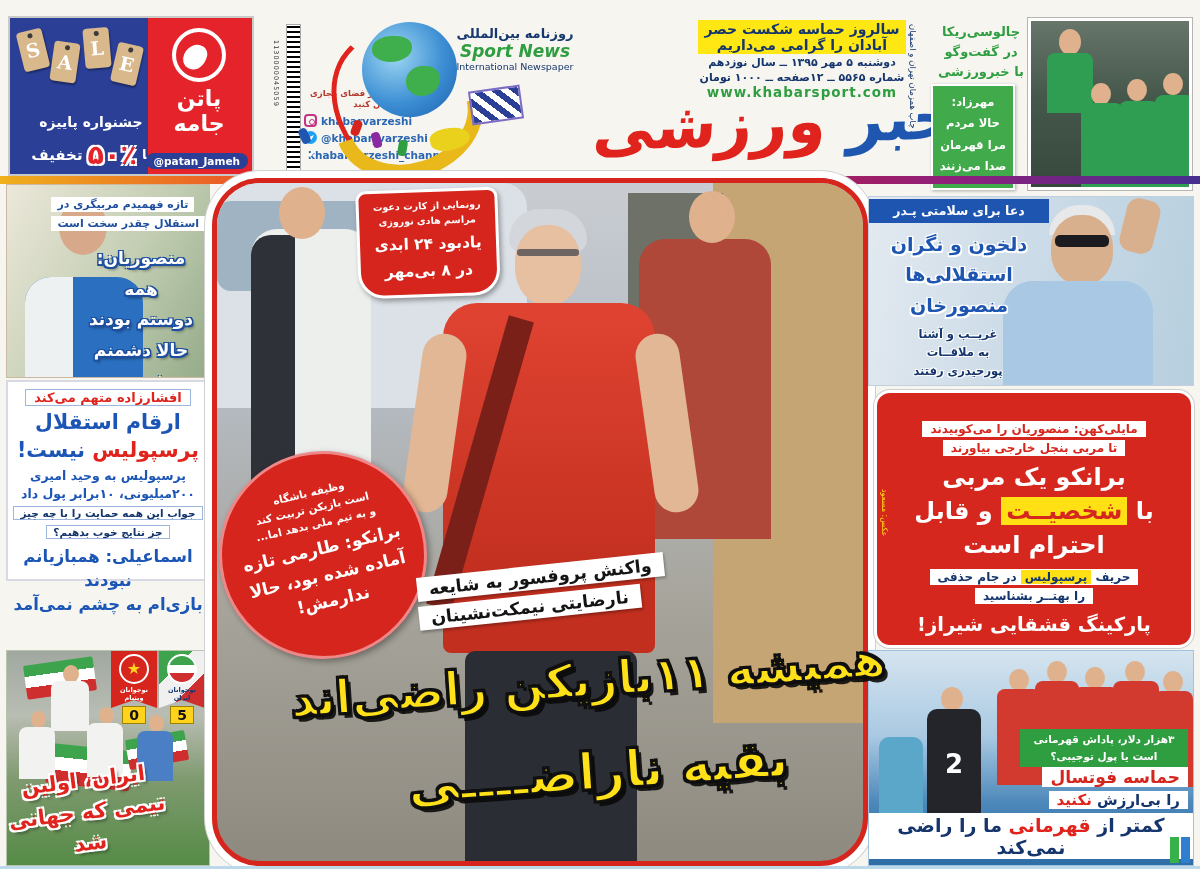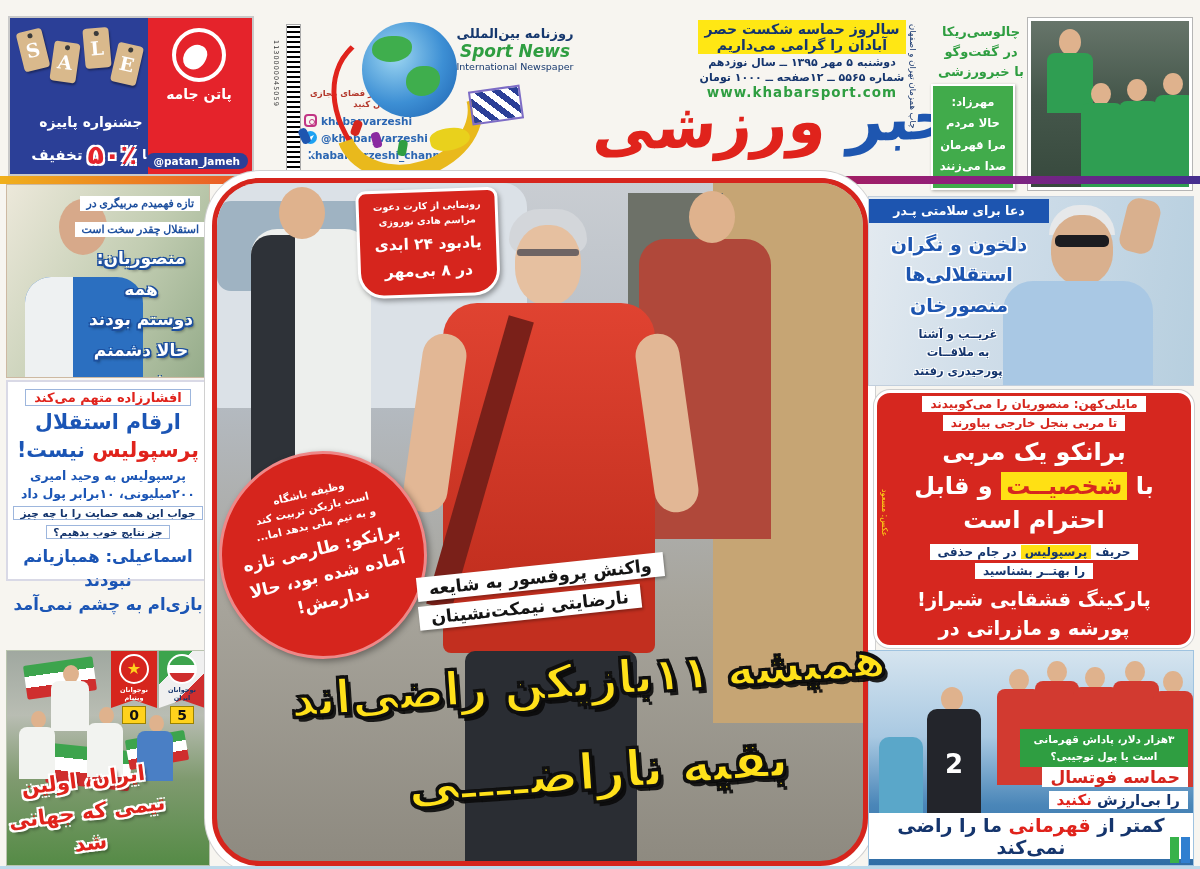--- a/index.html
+++ b/index.html
@@ -15,21 +15,21 @@
   .ad { left:8px; top:16px; width:246px; height:160px; border:2px solid #c9c9c9; background:#2b3f97; overflow:hidden; }
   .ad-red { position:absolute; right:0; top:0; width:104px; height:100%; background:#e5232b; }
   .sale-tag { position:absolute; width:26px; height:40px; background:#d9b98c; border-radius:4px;
               color:#fff; font-weight:bold; font-size:19px; text-align:center; line-height:40px;
               font-family:"DejaVu Serif","Liberation Serif",serif; box-shadow:1px 2px 2px rgba(0,0,0,.35); }
   .sale-tag::before { content:""; position:absolute; top:3px; left:50%; width:5px; height:5px; margin-left:-2px;
                       background:#3b3b3b; border-radius:50%; }
   .patan-circle { position:absolute; right:26px; top:10px; width:54px; height:54px; border:4px solid #fff; border-radius:50%; }
   .patan-mark { position:absolute; right:16px; top:12px; width:22px; height:26px; background:#fff;
                 border-radius:60% 40% 55% 45%; transform:rotate(25deg); }
-  .ad-brand { position:absolute; right:2px; top:68px; width:102px; color:#fff; font-weight:bold; font-size:14px; text-align:center; }
+  .ad-brand { position:absolute; right:2px; top:68px; width:102px; color:#fff; font-weight:bold; font-size:22px; text-align:center; }
   .ad-festival { position:absolute; left:4px; bottom:44px; width:154px; color:#fff; font-weight:bold; font-size:14px; text-align:center; }
   .ad-discount { position:absolute; left:2px; bottom:4px; width:168px; display:flex; direction:rtl;
                  align-items:center; justify-content:center; gap:5px; color:#fff; }
   .pct { font-size:27px; font-weight:bold; color:#e5232b;
          text-shadow:-2px -2px 0 #fff,2px -2px 0 #fff,-2px 2px 0 #fff,2px 2px 0 #fff; }
   .ad-handle { position:absolute; right:4px; bottom:5px; background:#2b3f97; color:#fff; font-size:10.5px;
                padding:2px 8px; border-radius:9px; direction:ltr; font-weight:bold; }
 
   
   .barcode { left:286px; top:24px; width:15px; height:150px;
@@ -85,21 +85,21 @@
   .shirt-green { position:absolute; background:#2f9e52; border-radius:8px 8px 0 0; }
   .mehrzad-box { left:931px; top:84px; width:84px; height:106px; background:#41ab4b; border:2px solid #fff;
                  color:#fff; font-weight:bold; font-size:11.5px; direction:rtl; text-align:center;
                  padding-top:6px; line-height:1.85; box-shadow:1px 1px 3px rgba(0,0,0,.3); }
   .divider { left:0; top:176px; width:1200px; height:8px;
              background:linear-gradient(90deg,#f0b01c 0%,#e8442a 25%,#c21d3a 55%,#8e1f7d 80%,#452f8f 100%); }
 
   
   .mans-panel { left:6px; top:184px; width:204px; height:194px; overflow:hidden; border:1px solid #cdb9a2;
                 background:linear-gradient(120deg,#ece8da 0%,#c2cdb2 55%,#94ab89 100%); }
-  .mans-kicker { position:absolute; right:4px; top:8px; direction:rtl; text-align:center;font-family:Liberation Serif, serif; }
+  .mans-kicker { position:absolute; right:4px; top:8px; direction:rtl; text-align:left; }
   .chip { display:inline-block; background:#fff; color:#1d4f9e; font-weight:bold; padding:1px 6px; }
   .mans-quote { position:absolute; right:4px; top:58px; width:128px; direction:rtl; text-align:center;
                 color:#fff; font-weight:bold; font-size:17px; line-height:1.8;
                 text-shadow:-1.5px -1.5px 0 #1d4f9e,1.5px -1.5px 0 #1d4f9e,-1.5px 1.5px 0 #1d4f9e,1.5px 1.5px 0 #1d4f9e,2px 3px 3px rgba(0,0,0,.4); }
   .torso-blue { position:absolute; left:18px; top:92px; width:118px; height:110px; background:#2b6fc0; border-radius:26px 26px 0 0; }
   .torso-white { position:absolute; left:18px; top:92px; width:48px; height:110px; background:#eef1f2; border-radius:26px 0 0 0; }
 
   .afshar-panel { left:6px; top:380px; width:204px; height:201px; background:#fff; border:2px solid #d9d9e6;
                   direction:rtl; text-align:center; padding-top:5px; }
   .afshar-kicker { display:inline-block; border:1px solid #9db6dd; color:#e0231c; font-weight:bold; font-size:13px; padding:0 8px; }
@@ -174,21 +174,21 @@
   .pour-sub { position:absolute; left:14px; top:128px; width:150px; direction:rtl; text-align:center;
               color:#15356d; font-weight:bold; font-size:11.5px; line-height:1.6;
               text-shadow:-1px -1px 0 #fff,1px -1px 0 #fff,-1px 1px 0 #fff,1px 1px 0 #fff; }
   .old-hair { position:absolute; right:78px; top:8px; width:66px; height:30px; background:#e6e8ea; border-radius:30px 30px 0 0; }
   .old-face { position:absolute; right:80px; top:18px; width:62px; height:70px; background:#d9b08e; border-radius:46%; }
   .old-sun { position:absolute; right:84px; top:38px; width:54px; height:12px; background:#1c1c20; border-radius:5px; }
   .old-shirt { position:absolute; right:40px; top:84px; width:150px; height:106px; background:#a9c8e4; border-radius:30px 30px 0 0; }
   .old-hand { position:absolute; right:36px; top:2px; width:34px; height:54px; background:#d9b08e; border-radius:12px; transform:rotate(14deg); }
 
   .redpanel { left:874px; top:390px; width:320px; height:258px; background:#d6271f; border:3px solid #fff;
-              border-radius:16px; box-shadow:0 0 0 1px #cfcfcf; direction:rtl; text-align:center; padding-top:0; overflow:hidden; }
+              border-radius:16px; box-shadow:0 0 0 1px #cfcfcf; direction:rtl; text-align:center; padding-top:25px; overflow:hidden; }
   .rp-chip { display:inline-block; background:#fff; color:#d6271f; font-weight:bold; font-size:12px; padding:1px 8px; margin-top:2px; }
   .rp-big { color:#fff; font-weight:bold; font-size:24px; line-height:1.42; margin-top:4px; }
   .hl-yellow { background:#ffe014; color:#d6271f; padding:0 5px; }
   .rp-navychip { display:inline-block; background:#fff; color:#15356d; font-weight:bold; font-size:12px; padding:1px 8px; margin-top:2px; }
   .hl-yellow2 { background:#ffe014; color:#15356d; padding:0 4px; }
   .rp-porsche { color:#fff; font-weight:bold; font-size:19.5px; line-height:1.5; margin-top:6px; }
   .photo-credit { position:absolute; left:3px; top:96px; writing-mode:vertical-rl; color:#ffe014; font-size:8px; }
 
   .futsal-panel { left:868px; top:650px; width:326px; height:216px; overflow:hidden; border:1px solid #9fc3e0;
                   background:linear-gradient(180deg,#d5e4ef 0%,#a9c9e2 40%,#4a86b8 72%,#2f6da6 100%); }
@@ -308,21 +308,21 @@
   </div>
 
   <div class="abs divider"></div>
 
   <div class="abs mans-panel">
     <div class="head" style="left:52px;top:14px;width:48px;height:56px;background:#d7a98a;"></div>
     <div class="torso-blue"></div>
     <div class="torso-white"></div>
     <div class="mans-kicker">
       <div><span class="chip" style="font-size:11px;">تازه فهمیدم مربیگری در</span></div>
-      <div style="margin-top:8px;"><span class="chip" style="font-size:11px;">استقلال چقدر سخت است</span></div>
+      <div style="margin-top:0;"><span class="chip" style="font-size:11px;">استقلال چقدر سخت است</span></div>
     </div>
     <div class="mans-quote">
       <div>منصوریان: همه</div>
       <div>دوستم بودند</div>
       <div>حالا دشمنم</div>
       <div>شدنــد</div>
     </div>
   </div>
 
   <div class="abs afshar-panel">

